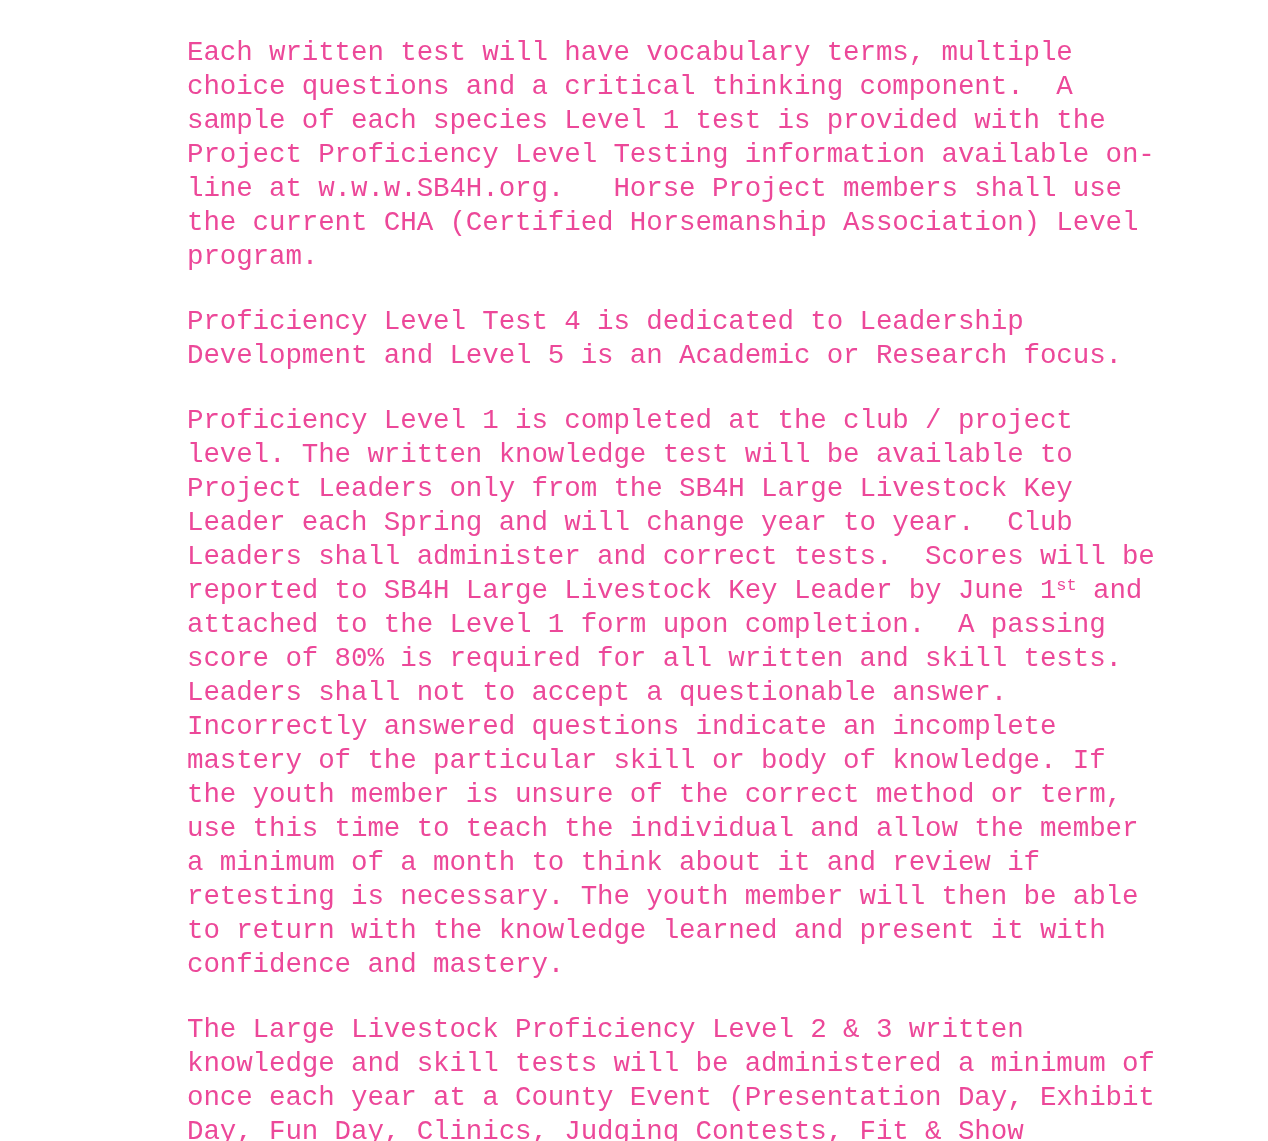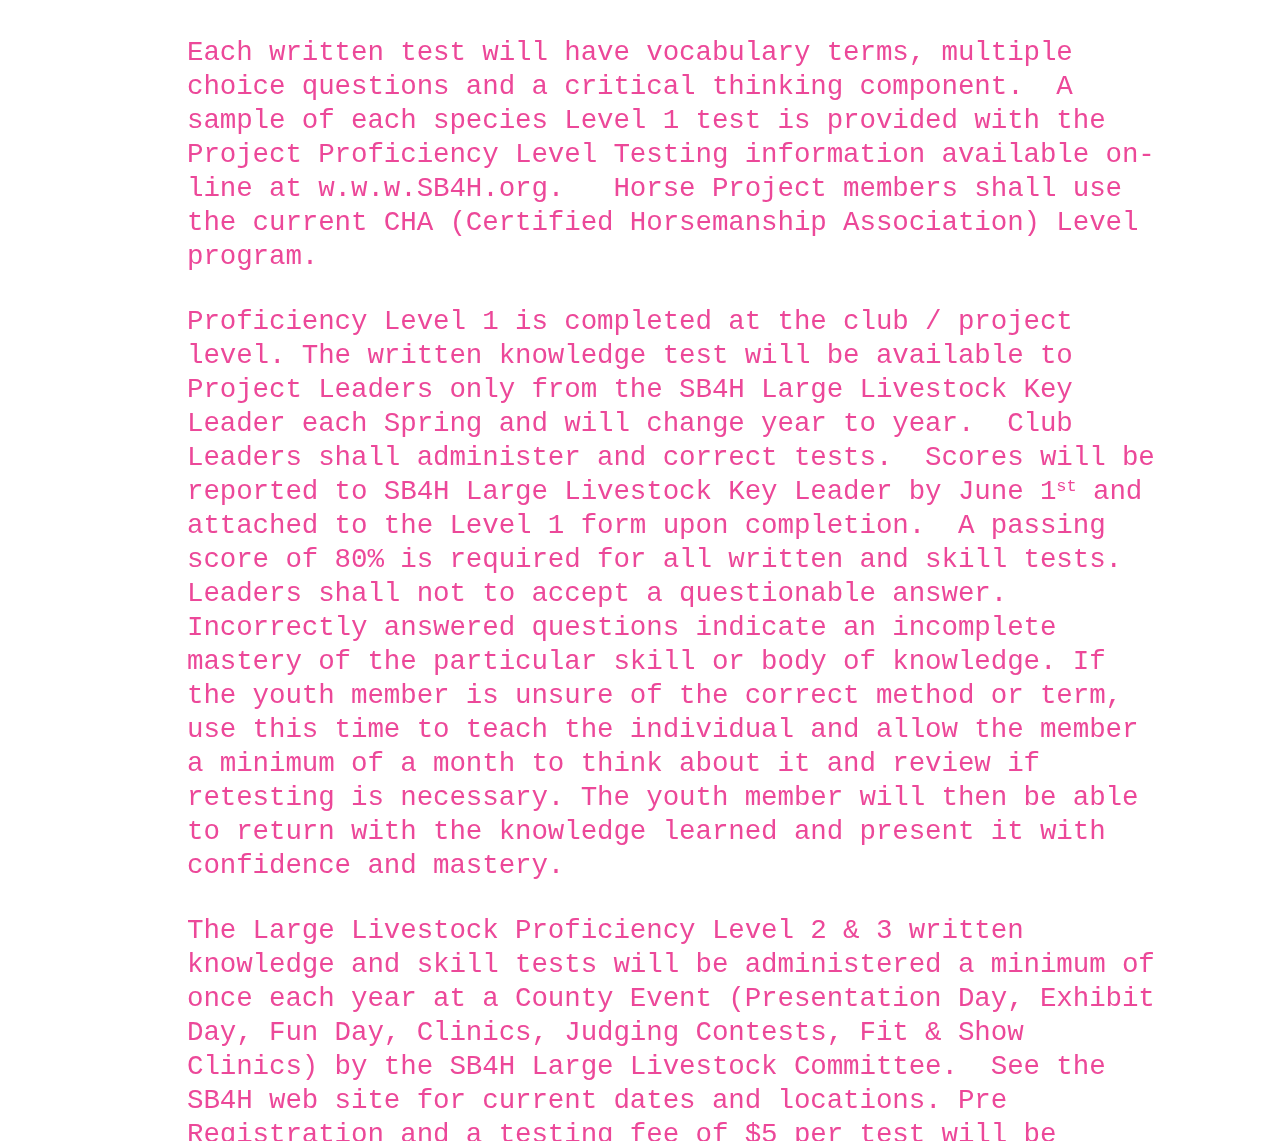--- a/index.html
+++ b/index.html
@@ -42,19 +42,20 @@
   }
 </style>
 </head>
 <body>
 
 <div class="page">
   <div class="doc-body">
 
     <p>Each written test will have vocabulary terms, multiple choice questions and a critical thinking component.  A sample of each species Level 1 test is provided with the Project Proficiency Level Testing information available on-line at w.w.w.SB4H.org.   Horse Project members shall use the current CHA (Certified Horsemanship Association) Level program.</p>
 
+    <p>Proficiency Level Test 4 is dedicated to Leadership Development and Level 5 is an Academic or Research focus.</p>
 
     <p><span>Proficiency Level 1 is completed at the club / project level. The written knowledge test will be available to Project Leaders only from the SB4H Large Livestock Key Leader each Spring and will change year to year.  Club Leaders shall administer and correct tests.  Scores will be reported to SB4H Large Livestock Key Leader by June 1</span><sup class="ordinal">st</sup><span> and attached to the Level 1 form upon completion.  A passing score of 80% is required for all written and skill tests. Leaders shall not to accept a questionable answer. Incorrectly answered questions indicate an incomplete mastery of the particular skill or body of knowledge. If the youth member is unsure of the correct method or term, use this time to teach the individual and allow the member a minimum of a month to think about it and review if retesting is necessary. The youth member will then be able to return with the knowledge learned and present it with confidence and mastery.</span></p>
 
     <p>The Large Livestock Proficiency Level 2 &amp; 3 written knowledge and skill tests will be administered a minimum of once each year at a County Event (Presentation Day, Exhibit Day, Fun Day, Clinics, Judging Contests, Fit &amp; Show Clinics) by the SB4H Large Livestock Committee.  See the SB4H web site for current dates and locations. Pre Registration and a testing fee of $5 per test will be required. Members may take each Level 2 &amp; 3 Written and Skill Test once each program year.  There is no limit to the number of times the member may take each test. Youth with disabilities may petition the committee for the necessary accommodations.</p>
 
   </div>
 </div>
 
 </body></html>

